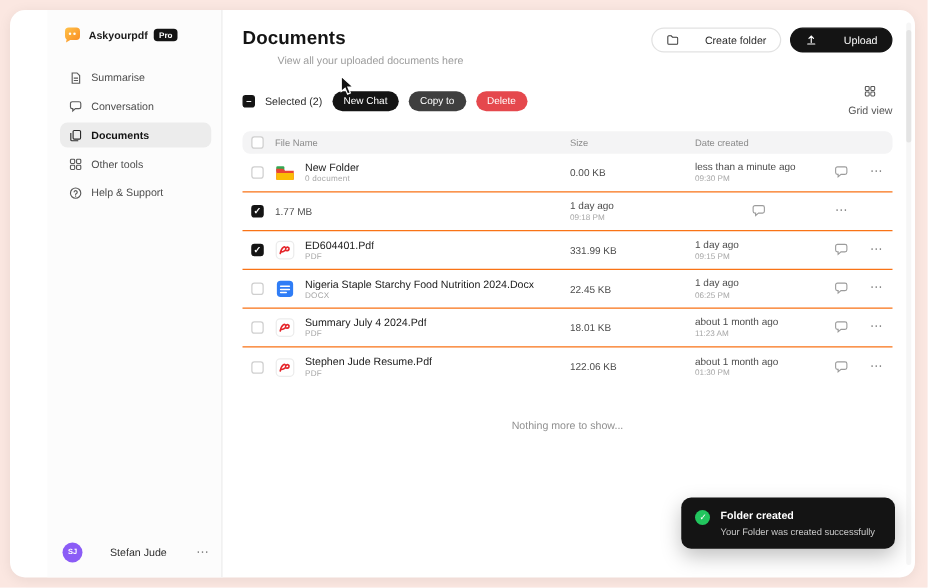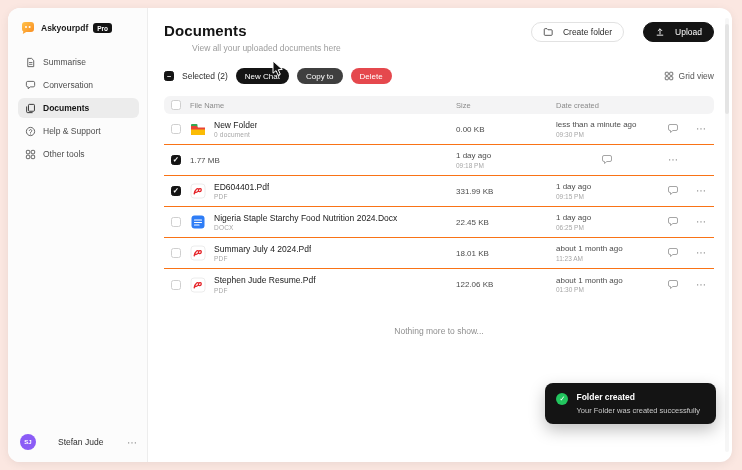--- a/index.html
+++ b/index.html
@@ -1,21 +1,21 @@
 <!DOCTYPE html>
 <html><head>
 <meta charset="utf-8">
 <style>
   * { margin:0; padding:0; box-sizing:border-box; }
   html,body { width:742px; height:470px; }
   body { font-family:"Liberation Sans", sans-serif; background:#fbe7e1; overflow:hidden; }
   .stage { position:relative; width:742px; height:470px; background:#fbe7e1; }
 
   .app { position:absolute; left:8px; top:8px; right:10px; bottom:8px; background:#fff;
-         border-radius:12px; box-shadow:0 2px 10px rgba(0,0,0,.07); display:flex; overflow:hidden; }
+         border-radius:12px; box-shadow:0 2px 10px rgba(0,0,0,.07); display:flex; overflow:hidden;padding-left:30px; }
 
   
   .sidebar { width:140px; background:#fcfcfc; border-right:1px solid #ededed;
              display:flex; flex-direction:column; padding:12px 8px 12px 10px; flex-shrink:0; }
   .brand { display:flex; align-items:center; gap:5px; padding-left:2px; }
   .logo { width:16px; height:16px; display:inline-flex; }
   .brand-name { font-size:8.5px; font-weight:bold; color:#1b1b1b; }
   .pro-badge { background:#141414; color:#fff; font-size:6.5px; font-weight:bold;
                padding:1.5px 4px; border-radius:3px; }
   .menu { margin-top:16px; display:flex; flex-direction:column; gap:3px; }
@@ -28,33 +28,33 @@
             font-size:6px; font-weight:bold; display:flex; align-items:center; justify-content:center; }
   .user-name { font-size:8.5px; color:#2e2e2e; }
   .user-more { margin-left:auto; color:#8a8a8a; font-size:10px; cursor:pointer; padding-right:2px; }
 
   
   .main { flex:1; padding:14px 18px 0 16px; display:flex; flex-direction:column; position:relative; }
   .page-head { display:flex; justify-content:space-between; align-items:flex-start; }
   .page-title { font-size:15px; font-weight:bold; color:#141414; letter-spacing:.1px; }
   .page-sub { font-size:8.5px; color:#9c9c9c; margin-top:4px;margin-left:28px; }
   .head-actions { display:flex; gap:7px; }
-  .btn { display:inline-flex; align-items:center; gap:10px; font-size:8.5px; border-radius:12px;
+  .btn { display:inline-flex; align-items:center; gap:21px; font-size:8.5px; border-radius:12px;
          padding:4px 11px; cursor:pointer; white-space:nowrap; }
   .btn-outline { background:#fff; border:1px solid #e2e2e2; color:#2a2a2a; }
-  .btn-dark { background:#141414; color:#fff; border:1px solid #141414;margin-left:12px; }
+  .btn-dark { background:#141414; color:#fff; border:1px solid #141414; }
 
   .toolbar { display:flex; align-items:center; gap:8px; margin-top:15px; }
   .selected-label { font-size:8.5px; color:#2c2c2c; }
   .pill { font-size:8px; color:#fff; border-radius:10px; padding:3.5px 9px; cursor:pointer; }
   .pill-black { background:#141414; }
   .pill-gray { background:#3f3f3f; }
   .pill-red { background:#e5484d; }
   .toolbar-spacer { flex:1; }
-  .grid-view { display:flex; align-items:center; gap:5px; font-size:8.5px; color:#565656; cursor:pointer; }
+  .grid-view { display:flex; align-items:center; gap:5px; font-size:8.5px; color:#565656; cursor:pointer;flex-direction:column; }
 
   
   .cb { width:10px; height:10px; border:1px solid #cfcfcf; border-radius:2.5px; background:#fff;
         display:inline-flex; align-items:center; justify-content:center; cursor:pointer; flex-shrink:0; }
   .cb .glyph { color:#fff; font-size:7.5px; line-height:1; font-weight:bold; }
   .cb.checked, .cb.indeterminate { background:#141414; border-color:#141414; }
 
   
   .table { margin-top:12px; }
   .thead { display:grid; grid-template-columns:26px 1fr 100px 102px 30px 26px; align-items:center;
@@ -69,21 +69,21 @@
   .size-cell { font-size:8px; color:#4c4c4c; }
   .d1 { font-size:8px; color:#4c4c4c; }
   .d2 { font-size:6.5px; color:#a6a6a6; margin-top:1.5px; }
   .act { display:flex; justify-content:center; }
   .chat-btn { width:12px; height:12px; display:inline-flex; cursor:pointer; }
   .more-btn { color:#8a8a8a; font-size:10px; cursor:pointer; line-height:1; }
 
   .empty-text { text-align:center; font-size:8.5px; color:#8f8f8f; margin-top:26px; }
 
   
-  .toast { position:absolute; right:26px; bottom:46px; background:#141414; border-radius:8px;
+  .toast { position:absolute; right:26px; bottom:31px; background:#141414; border-radius:8px;
            padding:9px 16px 9px 11px; display:flex; gap:8px; align-items:flex-start;
            box-shadow:0 6px 16px rgba(0,0,0,.25); z-index:40; }
   .toast-check { width:12px; height:12px; border-radius:50%; background:#22c55e; color:#fff;
                  font-size:7px; display:flex; align-items:center; justify-content:center;
                  flex-shrink:0; margin-top:1px; }
   .toast-title { font-size:8.5px; font-weight:bold; color:#fff; }
   .toast-msg { font-size:7.5px; color:#c9c9c9; margin-top:4px; }
 
   
   .scrollbar { position:absolute; right:3px; top:10px; bottom:10px; width:4px;
@@ -139,37 +139,37 @@
             <svg viewBox="0 0 12 12">
                 <rect x="3.8" y="1.5" width="6.5" height="7.5" rx="1" fill="none" stroke="#2a2a2a" stroke-width="1"></rect>
                 <path d="M1.8 3.8v5.7a1 1 0 0 0 1 1h5.5" fill="none" stroke="#2a2a2a" stroke-width="1"></path>
               </svg>
           </span>
           <span>Documents</span>
         </div>
         <div class="menu-item">
           <span class="mi-icon">
             <svg viewBox="0 0 12 12">
-                <circle cx="6" cy="6" r="4.5" fill="none" stroke="#5a5a5a" stroke-width="1"></circle>
-                <path d="M4.7 4.9a1.35 1.35 0 1 1 1.9 1.5c-.45.25-.6.5-.6 1" fill="none" stroke="#5a5a5a" stroke-width="1" stroke-linecap="round"></path>
-                <circle cx="6" cy="8.7" r=".55" fill="#5a5a5a"></circle>
-              </svg>
-          </span>
-          <span>Help &amp; Support</span>
-        </div>
-        <div class="menu-item">
-          <span class="mi-icon">
-            <svg viewBox="0 0 12 12">
                 <rect x="1.5" y="1.5" width="3.7" height="3.7" rx=".8" fill="none" stroke="#5a5a5a" stroke-width="1"></rect>
                 <rect x="6.8" y="1.5" width="3.7" height="3.7" rx=".8" fill="none" stroke="#5a5a5a" stroke-width="1"></rect>
                 <rect x="1.5" y="6.8" width="3.7" height="3.7" rx=".8" fill="none" stroke="#5a5a5a" stroke-width="1"></rect>
                 <rect x="6.8" y="6.8" width="3.7" height="3.7" rx=".8" fill="none" stroke="#5a5a5a" stroke-width="1"></rect>
               </svg>
           </span>
           <span>Other tools</span>
+        </div>
+        <div class="menu-item">
+          <span class="mi-icon">
+            <svg viewBox="0 0 12 12">
+                <circle cx="6" cy="6" r="4.5" fill="none" stroke="#5a5a5a" stroke-width="1"></circle>
+                <path d="M4.7 4.9a1.35 1.35 0 1 1 1.9 1.5c-.45.25-.6.5-.6 1" fill="none" stroke="#5a5a5a" stroke-width="1" stroke-linecap="round"></path>
+                <circle cx="6" cy="8.7" r=".55" fill="#5a5a5a"></circle>
+              </svg>
+          </span>
+          <span>Help &amp; Support</span>
         </div>
       </nav>
 
       <div class="sidebar-footer">
         <div class="avatar">SJ</div>
         <span class="user-name">Stefan Jude</span>
         <span class="user-more">⋯</span>
       </div>
     </aside>
 

